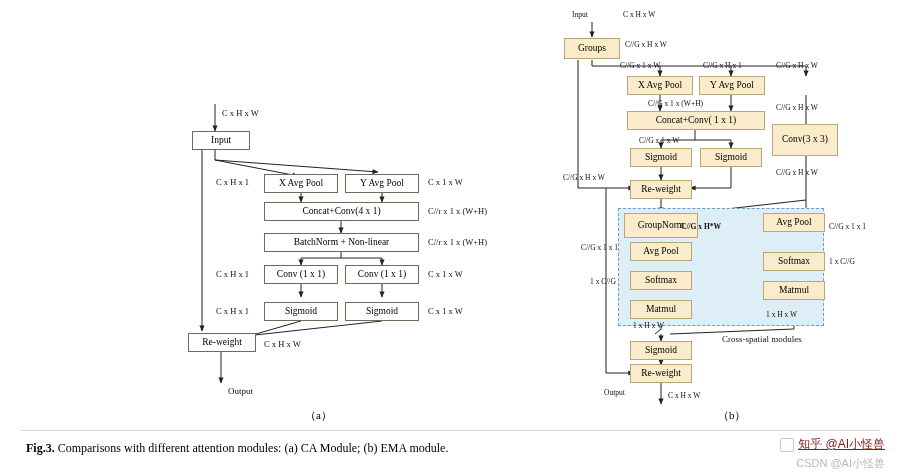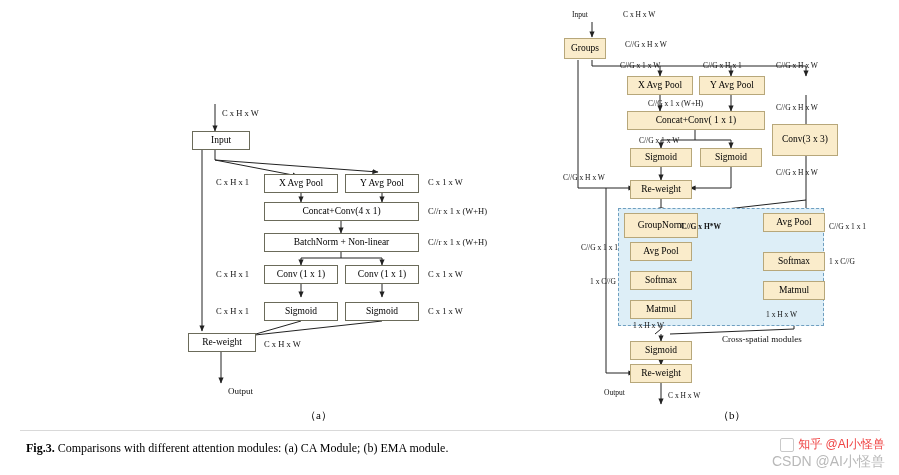--- a/index.html
+++ b/index.html
@@ -46,28 +46,28 @@
     font-family:Liberation Serif, serif;
   }
   .caption b{font-weight:bold;}
   .hr{
     position:absolute;
     left:20px;top:430px;width:860px;height:1px;
     background:#d9d9d9;
   }
   .csdn{
     position:absolute;right:14px;bottom:4px;
-    font-size:14px;color:#b9b9b9;
+    font-size:11px;color:#b9b9b9;
     font-family:"Liberation Sans", sans-serif;
   }
   .zhihu{
     position:absolute;right:14px;bottom:22px;
-    font-size:12px;color:#ef4444;
+    font-size:12px;color:#7f1d1d;
     font-family:"Liberation Sans", sans-serif;
-    display:flex;align-items:center;gap:4px;
+    display:flex;align-items:center;gap:4px;text-decoration:underline;
   }
   .zhihu .mark{
     display:inline-block;width:12px;height:12px;border-radius:2px;
     border:1.5px solid #c9c9c9;
   }
   .crossregion{
     position:absolute;
     left:618px;top:208px;width:206px;height:118px;
     background:#ddeef7;
     border:1px dashed #6f9fc0;
@@ -197,21 +197,21 @@
     <div class="lbl" style="left:428px;top:306px;">C x 1 x W</div>
     <div class="lbl" style="left:264px;top:339px;">C x H x W</div>
     <div class="lbl" style="left:228px;top:386px;font-size:9px;">Output</div>
 
     <div class="panel-label" style="left:305px;top:408px;">（a）</div>
   </div>
 
   <div class="panel">
     <div class="crossregion"></div>
 
-    <div class="box cream" style="left:564px;top:38px;width:42px;height:21px;">Groups</div>
+    <div class="box cream" style="left:564px;top:38px;width:56px;height:21px;">Groups</div>
     <div class="box cream" style="left:627px;top:76px;width:66px;height:19px;">X Avg Pool</div>
     <div class="box cream" style="left:699px;top:76px;width:66px;height:19px;">Y Avg Pool</div>
     <div class="box cream" style="left:772px;top:76px;width:66px;height:32px;margin-top:48px;">Conv(3 x 3)</div>
     <div class="box cream" style="left:627px;top:111px;width:138px;height:19px;">Concat+Conv( 1 x 1)</div>
     <div class="box cream" style="left:630px;top:148px;width:62px;height:19px;">Sigmoid</div>
     <div class="box cream" style="left:700px;top:148px;width:62px;height:19px;">Sigmoid</div>
     <div class="box cream" style="left:630px;top:180px;width:62px;height:19px;">Re-weight</div>
     <div class="box cream" style="left:624px;top:213px;width:74px;height:25px;">GroupNorm</div>
     <div class="box cream" style="left:630px;top:242px;width:62px;height:19px;">Avg Pool</div>
     <div class="box cream" style="left:630px;top:271px;width:62px;height:19px;">Softmax</div>

